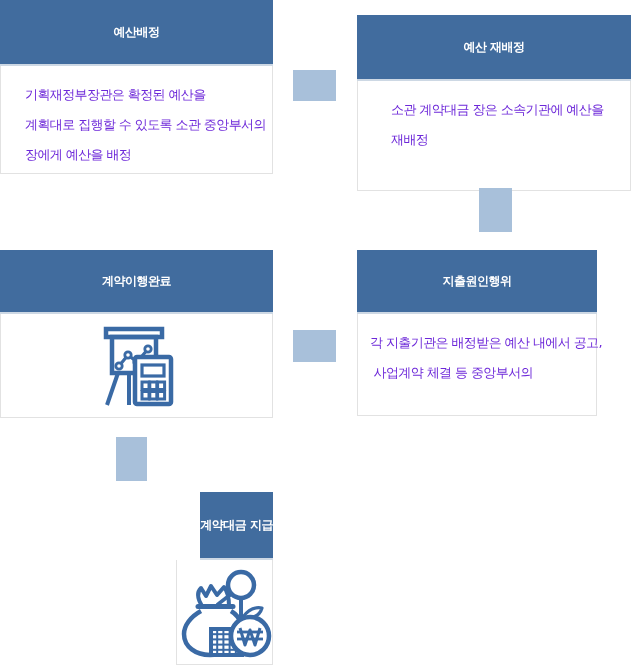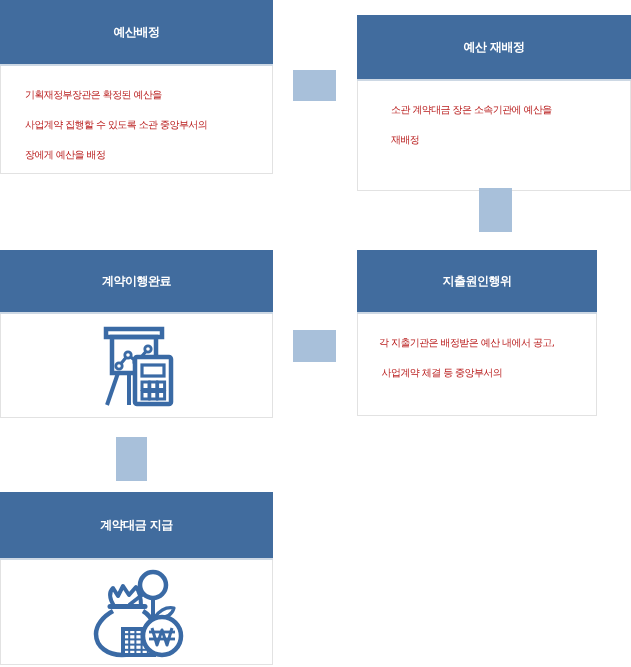--- a/index.html
+++ b/index.html
@@ -36,42 +36,42 @@
 
   .bd {
     flex: 1 1 auto;
     background: #ffffff;
     border: 1px solid #e2e2e2;
     border-top: none;
   }
 
   .bd.text { padding: 14px 10px 0 24px; }
   .bd.text.pad-l { padding-left: 33px; }
-  .bd.text.pad-m { padding-left: 21px; }
+  .bd.text.pad-m { padding-left: 12px; }
 
   .line {
-    font-size: 10px;
+    font-size: 13px;
     line-height: 30px;
-    color: #b91c1c;
+    color: #6d28d9;
     letter-spacing: -0.6px;
     white-space: pre;
   }
 
   .bd.icon {
     display: flex;
     align-items: center;
     justify-content: center;
   }
 
   
   .c1 { left: 0;   top: 0;   width: 273px; height: 174px; }
   .c2 { left: 357px; top: 15px; width: 274px; height: 176px; }
   .c3 { left: 0;   top: 250px; width: 273px; height: 168px; }
   .c4 { left: 357px; top: 250px; width: 240px; height: 166px; }
-  .c5 { left: 0;   top: 492px; width: 273px; height: 173px; }
+  .c5 { left: 0;   top: 492px; width: 273px; height: 173px; align-items: flex-end; }
 
   .c1 .hd, .c2 .hd { height: 66px; }
   .c3 .hd, .c4 .hd { height: 64px; }
   .c5 .hd { height: 68px; }
 
   .connector {
     position: absolute;
     background: #a8c0da;
   }
 
@@ -81,21 +81,21 @@
 <body>
 
 <div class="canvas">
 
   <div class="card c1">
     <div class="hd">
       <span>예산배정</span>
     </div>
     <div class="bd text">
       <div class="line">기획재정부장관은 확정된 예산을</div>
-      <div class="line">사업계약 집행할 수 있도록 소관 중앙부서의</div>
+      <div class="line">계획대로 집행할 수 있도록 소관 중앙부서의</div>
       <div class="line">장에게 예산을 배정</div>
     </div>
   </div>
 
   <div class="card c2">
     <div class="hd">
       <span>예산 재배정</span>
     </div>
     <div class="bd text pad-l">
       <div class="line">소관 계약대금 장은 소속기관에 예산을</div>

